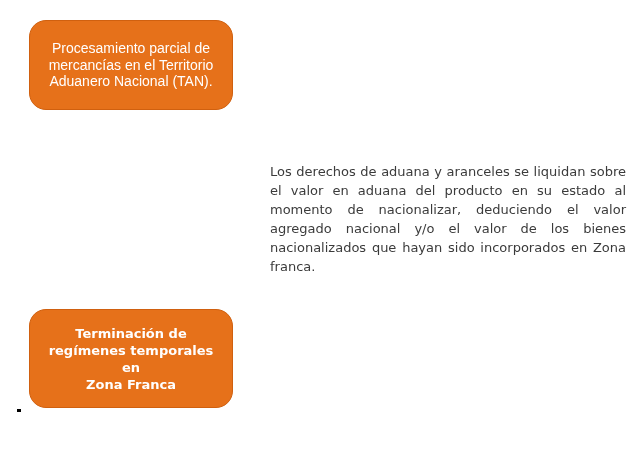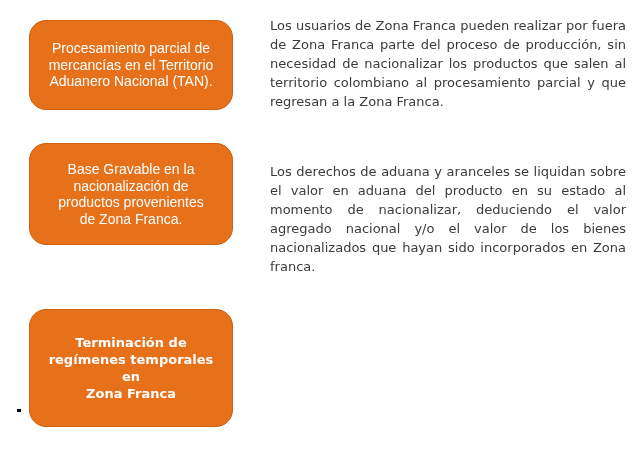--- a/index.html
+++ b/index.html
@@ -40,21 +40,21 @@
   }
   .box-2 {
     top: 143px;
     height: 102px;
     font-family: "Liberation Sans", sans-serif;
     font-size: 14px;
     line-height: 16.5px;
   }
   .box-3 {
     top: 309px;
-    height: 118px;
+    height: 99px;
     font-family: "DejaVu Sans", sans-serif;
     font-weight: bold;
     font-size: 13px;
     line-height: 17px;
   }
   .desc {
     position: absolute;
     left: 270px;
     width: 356px;
     color: #3b3b3b;
@@ -76,26 +76,21 @@
 </style>
 </head>
 <body>
 
 <div class="page">
 
   <div class="info-box box-1">Procesamiento parcial de
 mercancías en el Territorio
 Aduanero Nacional (TAN).</div>
 
-  <div class="desc desc-1">Los usuarios de Zona Franca pueden realizar por fuera de Zona Franca parte del proceso de producción, sin necesidad de nacionalizar los productos que salen al territorio colombiano al procesamiento parcial y que regresan a la Zona Franca.</div>
 
-  <div class="info-box box-2">Base Gravable en la
-nacionalización de
-productos provenientes
-de Zona Franca.</div>
 
   <div class="desc desc-2">Los derechos de aduana y aranceles se liquidan sobre el valor en aduana del producto en su estado al momento de nacionalizar, deduciendo el valor agregado nacional y/o el valor de los bienes nacionalizados que hayan sido incorporados en Zona franca.</div>
 
   <div class="info-box box-3">Terminación de
 regímenes temporales en
 Zona Franca</div>
 
 
   <div class="stray-dot"></div>
 

